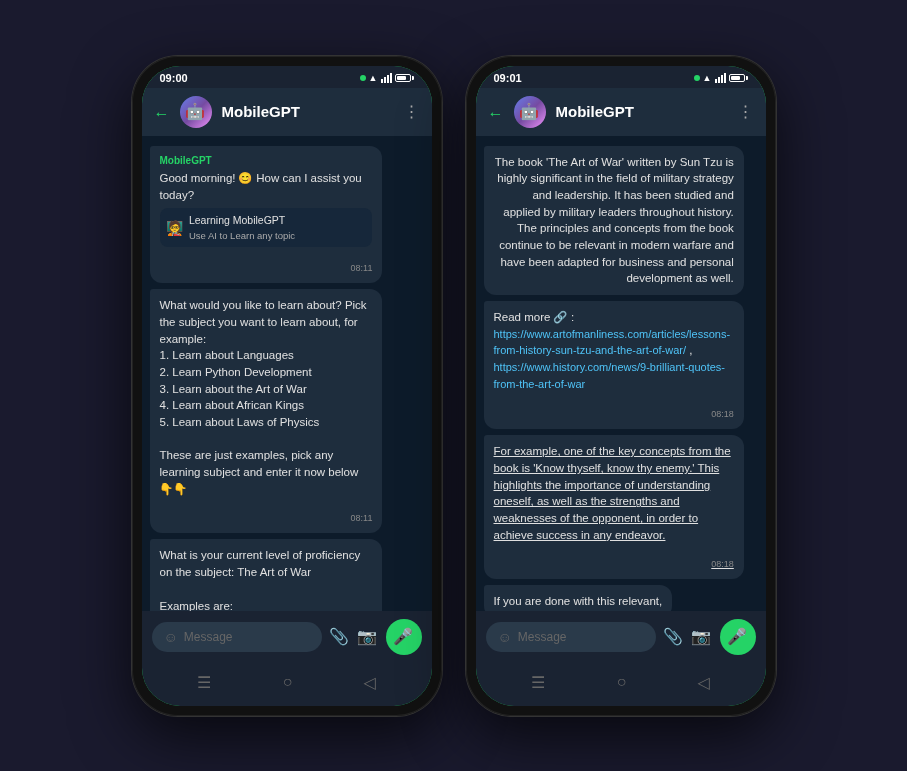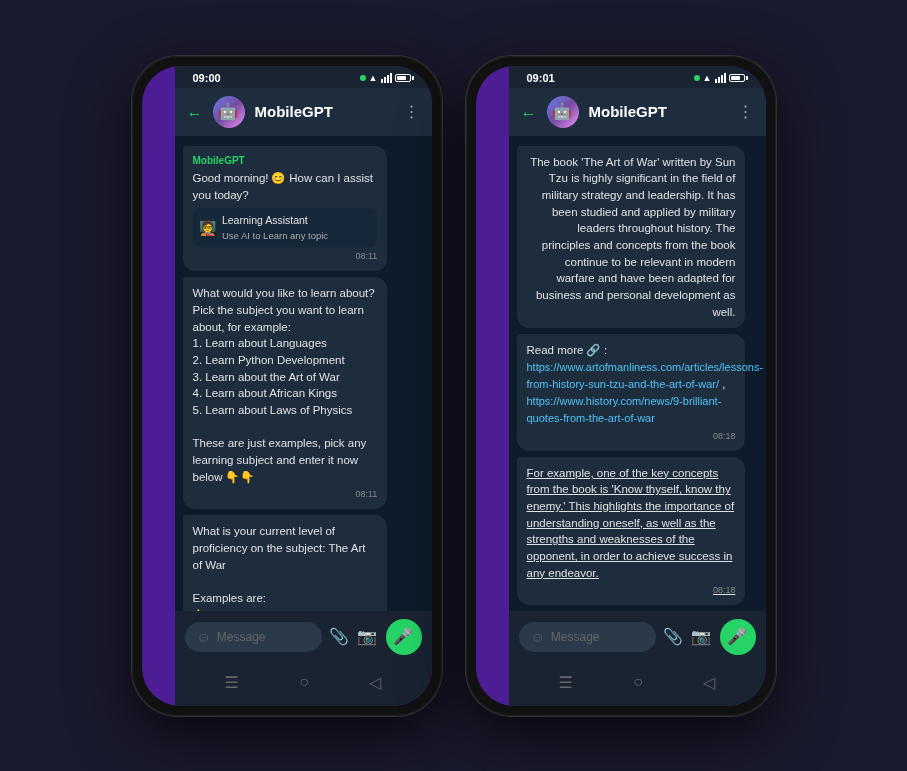--- a/index.html
+++ b/index.html
@@ -26,26 +26,25 @@
       height: 660px;
       background: #111;
       border-radius: 46px;
       padding: 10px;
       box-shadow: 0 0 0 1px #333, 0 20px 60px rgba(0,0,0,0.7), inset 0 0 0 1px #222;
       position: relative;
     }
     .phone-inner {
       width: 100%;
       height: 100%;
-      background: #4c1d95;
+      background: #22c55e;
       border-radius: 38px;
       overflow: hidden;
       display: flex;
       flex-direction: column;
-      padding-left: 33px;
     }
 
     
     .status-bar {
       background: #1a2332;
       display: flex;
       justify-content: space-between;
       align-items: center;
       padding: 6px 18px 4px;
       flex-shrink: 0;
@@ -155,21 +154,21 @@
       color: #e0e0e0;
     }
     .bubble-subheader-sub {
       font-size: 9.5px;
       color: #aaa;
     }
     .time-stamp {
       font-size: 9px;
       color: #888;
       text-align: center;
-      margin-top: 3px;
+      margin-top: 15px;
       display: flex;
       justify-content: flex-end;
       align-items: center;
       gap: 3px;
     }
     .check-mark {
       color: #4fc3f7;
       font-size: 10px;
     }
     .link-text {
@@ -334,21 +333,21 @@
       </div>
 
       <div class="chat-area">
 
         <div class="bubble bubble-bot">
           <div class="bubble-header">MobileGPT</div>
           <span>Good morning! 😊 How can I assist you today?</span>
           <div class="bubble-subheader">
             <span class="bubble-subheader-icon">🧑‍🏫</span>
             <div>
-              <div class="bubble-subheader-text">Learning Assistant</div>
+              <div class="bubble-subheader-text">Learning MobileGPT</div>
               <div class="bubble-subheader-sub">Use AI to Learn any topic</div>
             </div>
           </div>
           <div class="time-stamp">08:11</div>
         </div>
 
         <div class="bubble bubble-bot">
           <span style="white-space:pre-line;">What would you like to learn about? Pick the subject you want to learn about, for example:
 1. Learn about Languages
 2. Learn Python Development

